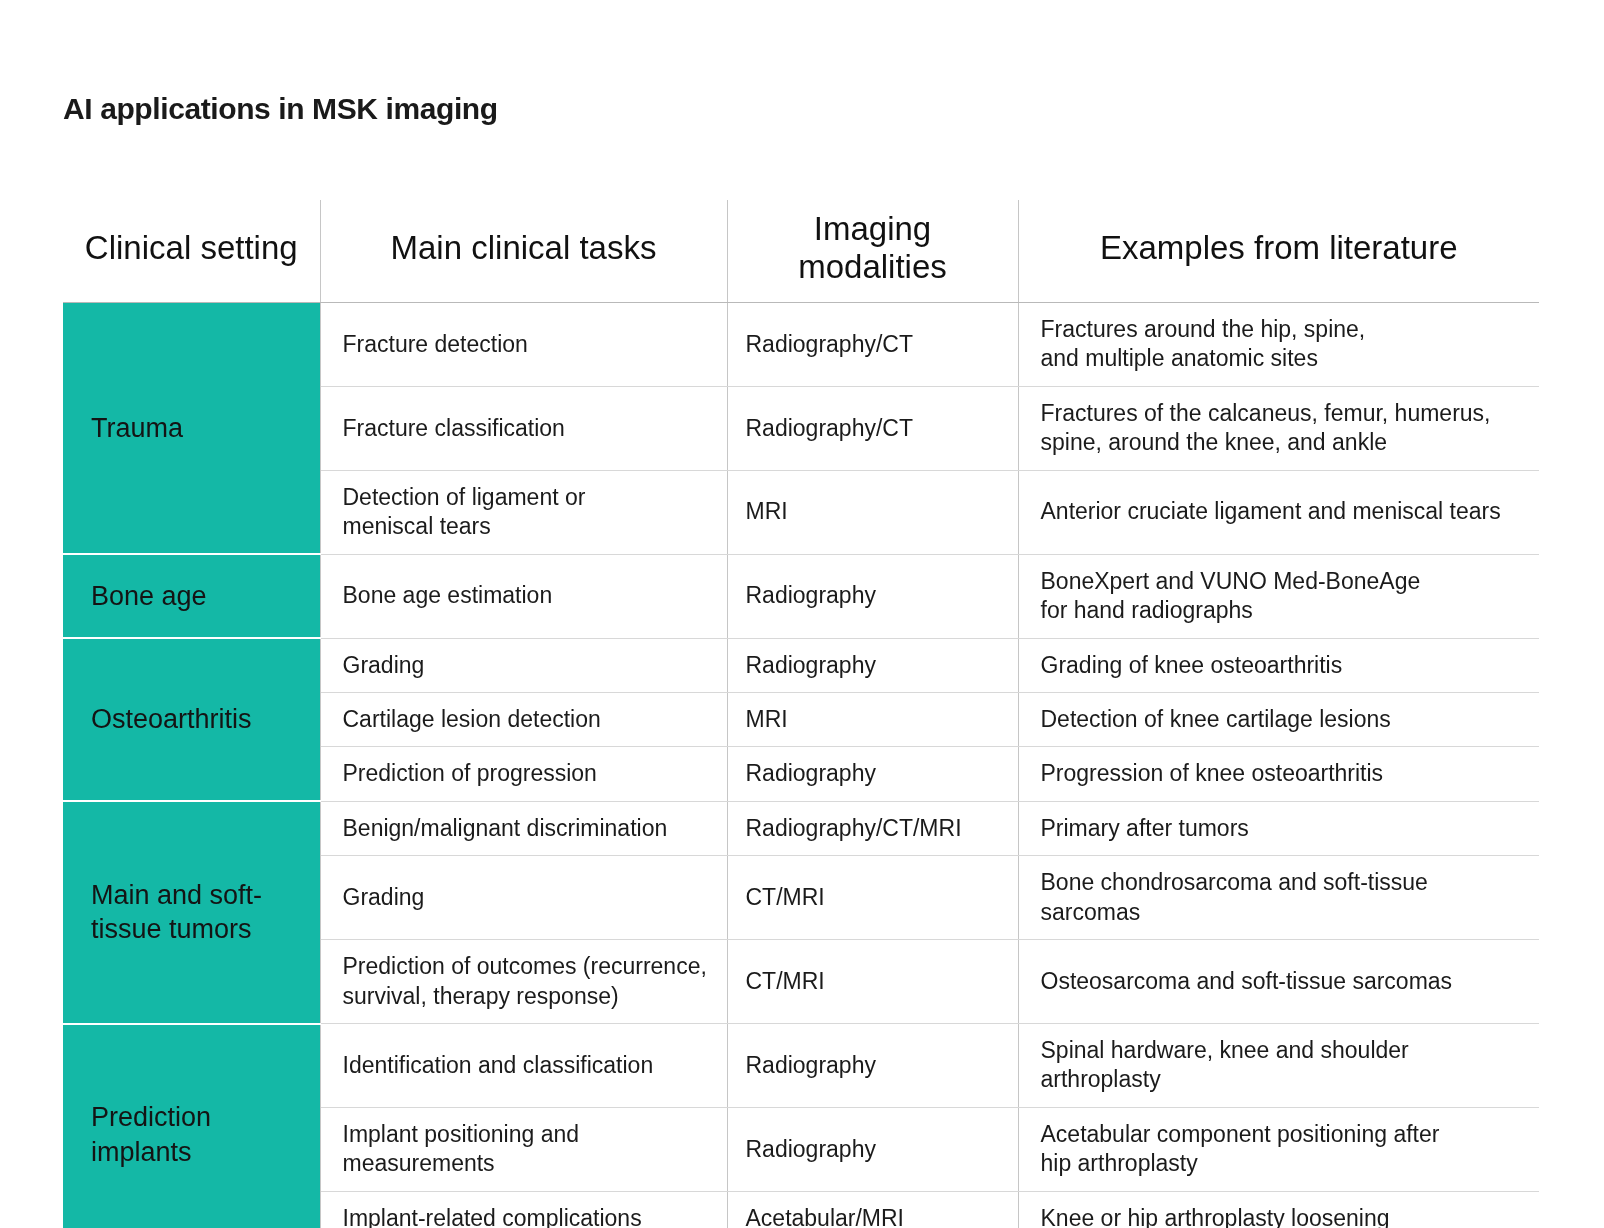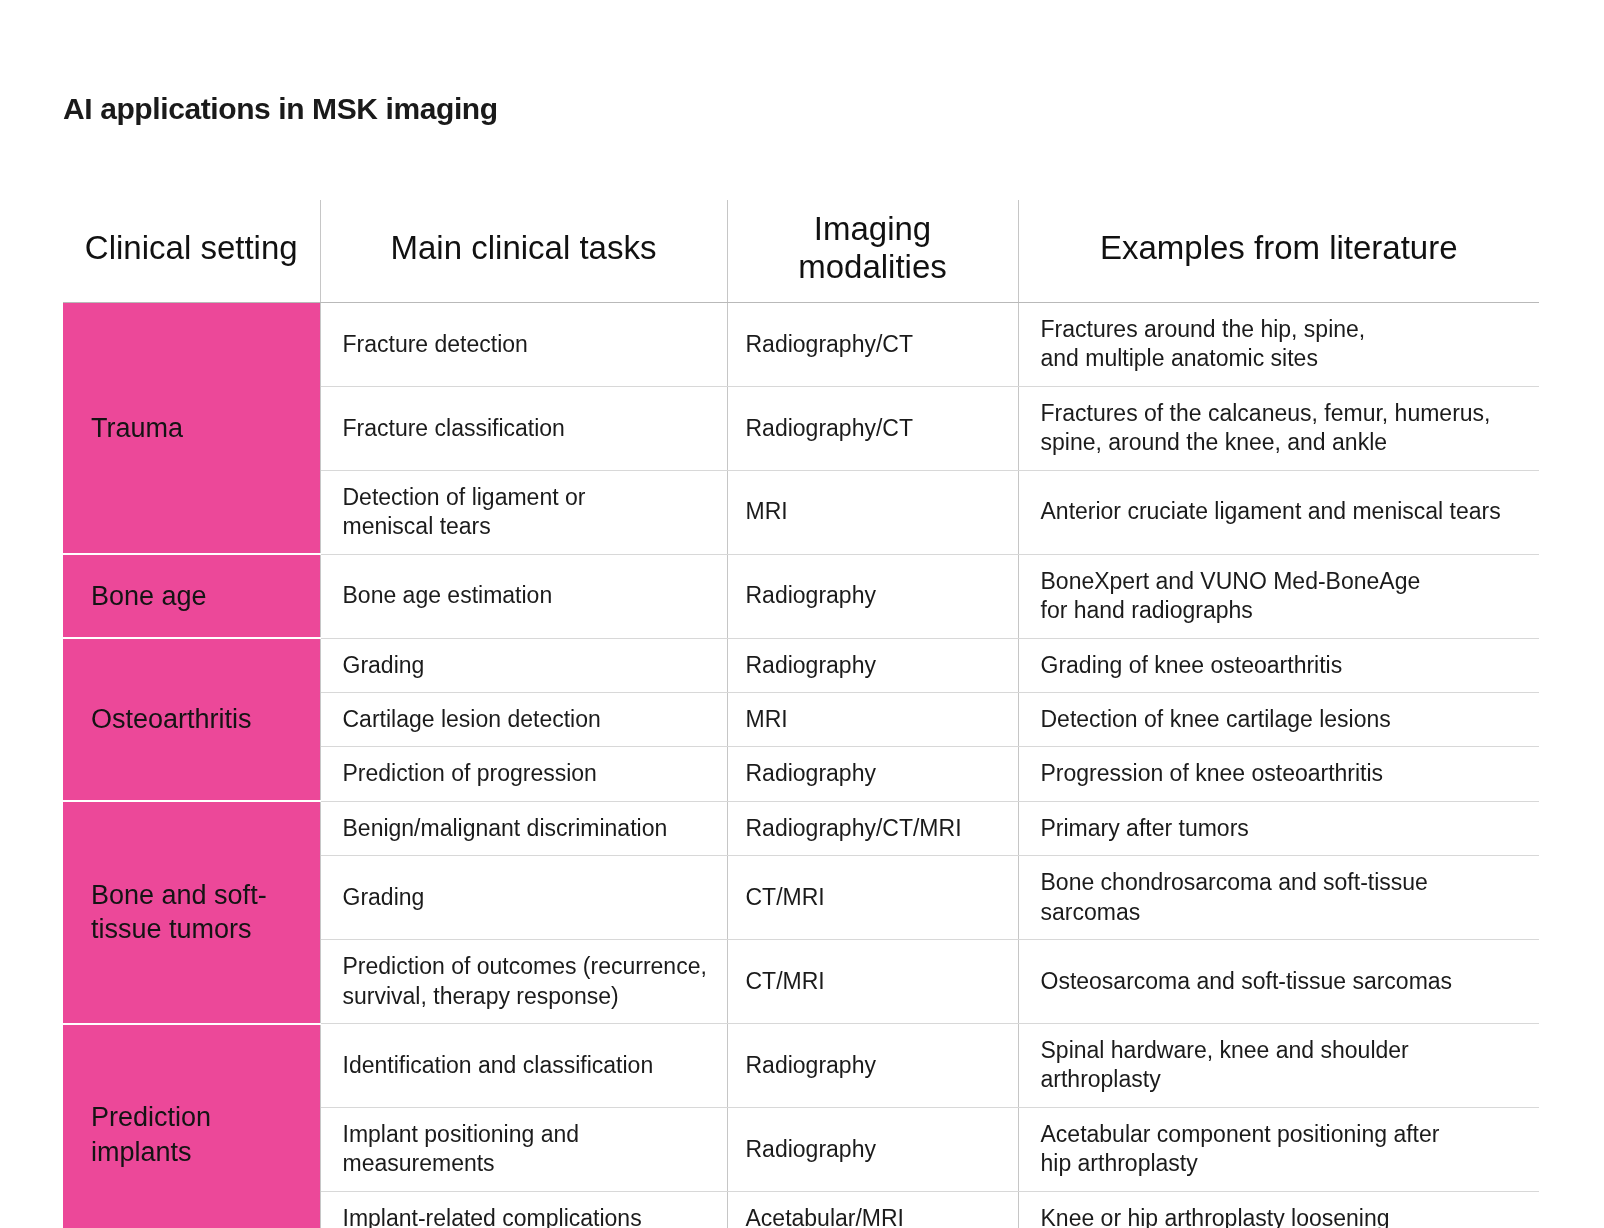--- a/index.html
+++ b/index.html
@@ -79,21 +79,21 @@
   tbody td {
     font-size: 23px;
     font-weight: normal;
     color: #1b1b1b;
     vertical-align: middle;
     background: #ffffff;
     line-height: 1.28;
   }
 
   td.setting {
-    background: #ec4899;
+    background: #14b8a6;
     font-size: 27px;
     color: #141414;
     padding: 6px 14px 6px 28px;
     vertical-align: middle;
     border-right: 1.3px solid #c6c6c6;
     border-bottom: 2px solid #ffffff;
   }
   tr.section-start td.setting {
     border-top: 1.6px solid #b9b9b9;
   }
@@ -210,21 +210,21 @@
           <td class="example">Detection of knee cartilage lesions</td>
         </tr>
         <tr>
           <td class="task">Prediction of progression</td>
           <td class="modality">Radiography</td>
           <td class="example">Progression of knee osteoarthritis</td>
         </tr>
 
         <tr class="section-start">
           <td class="setting" rowspan="3">
-            <span class="two-line">Bone and soft-</span>
+            <span class="two-line">Main and soft-</span>
             <span class="two-line">tissue tumors</span>
           </td>
           <td class="task">Benign/malignant discrimination</td>
           <td class="modality">Radiography/CT/MRI</td>
           <td class="example">Primary after tumors</td>
         </tr>
         <tr>
           <td class="task">Grading</td>
           <td class="modality">CT/MRI</td>
           <td class="example">

